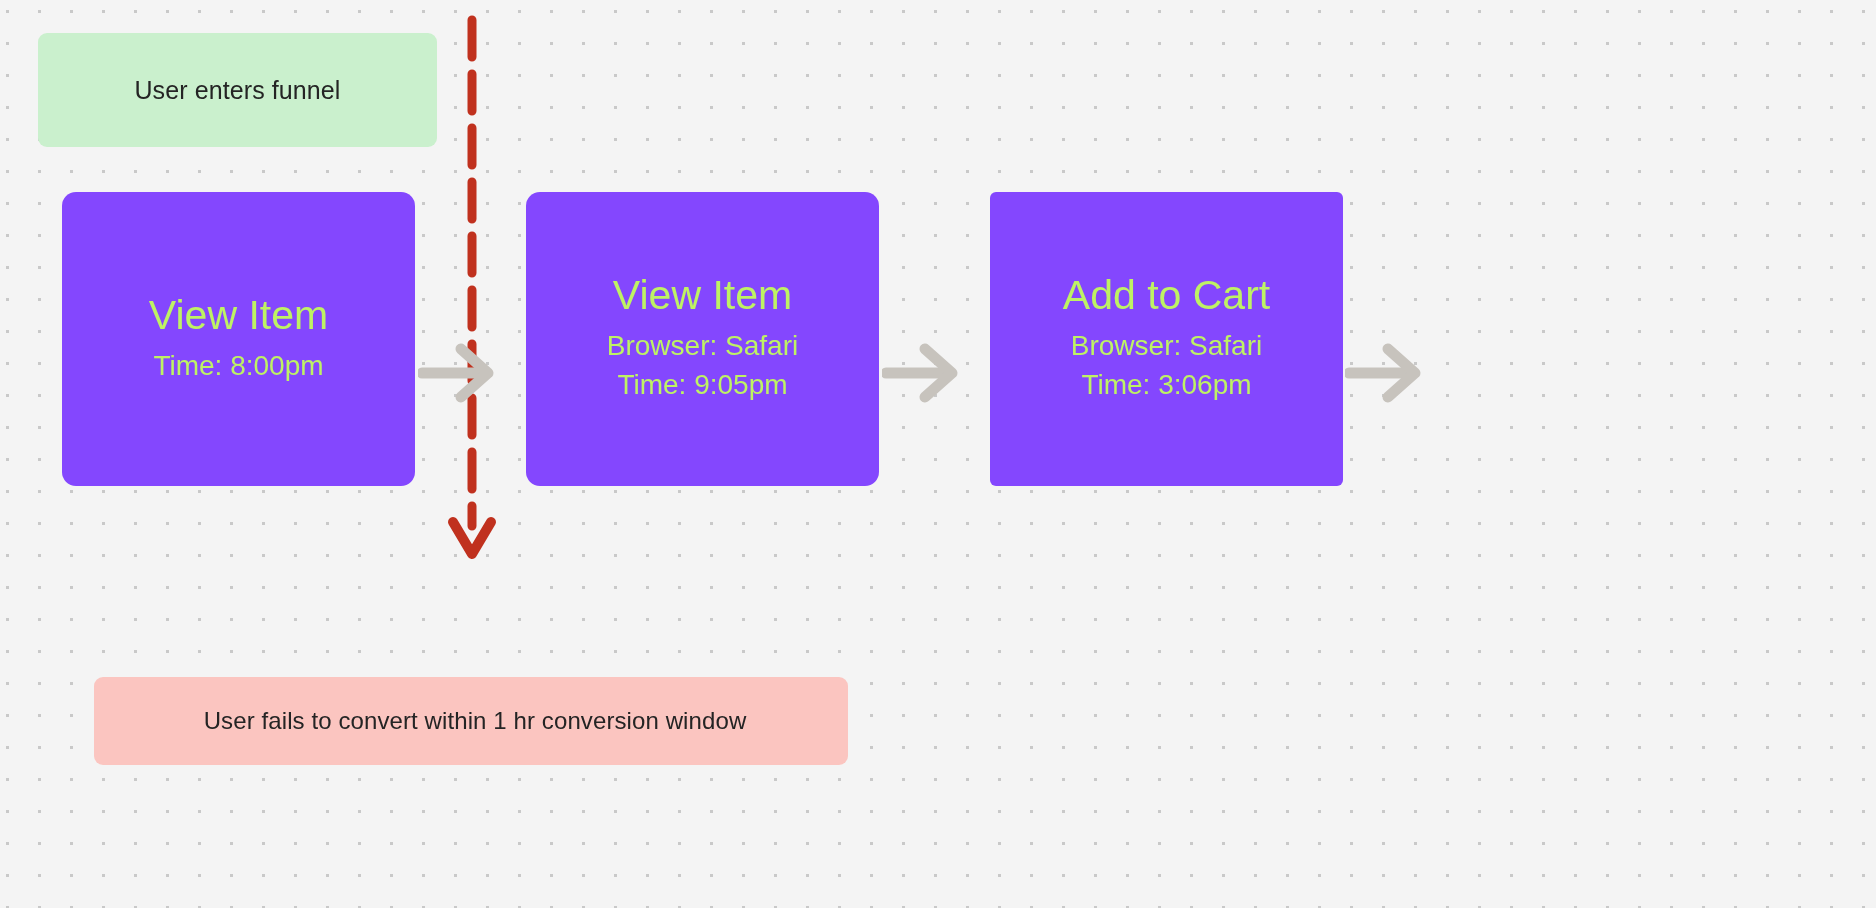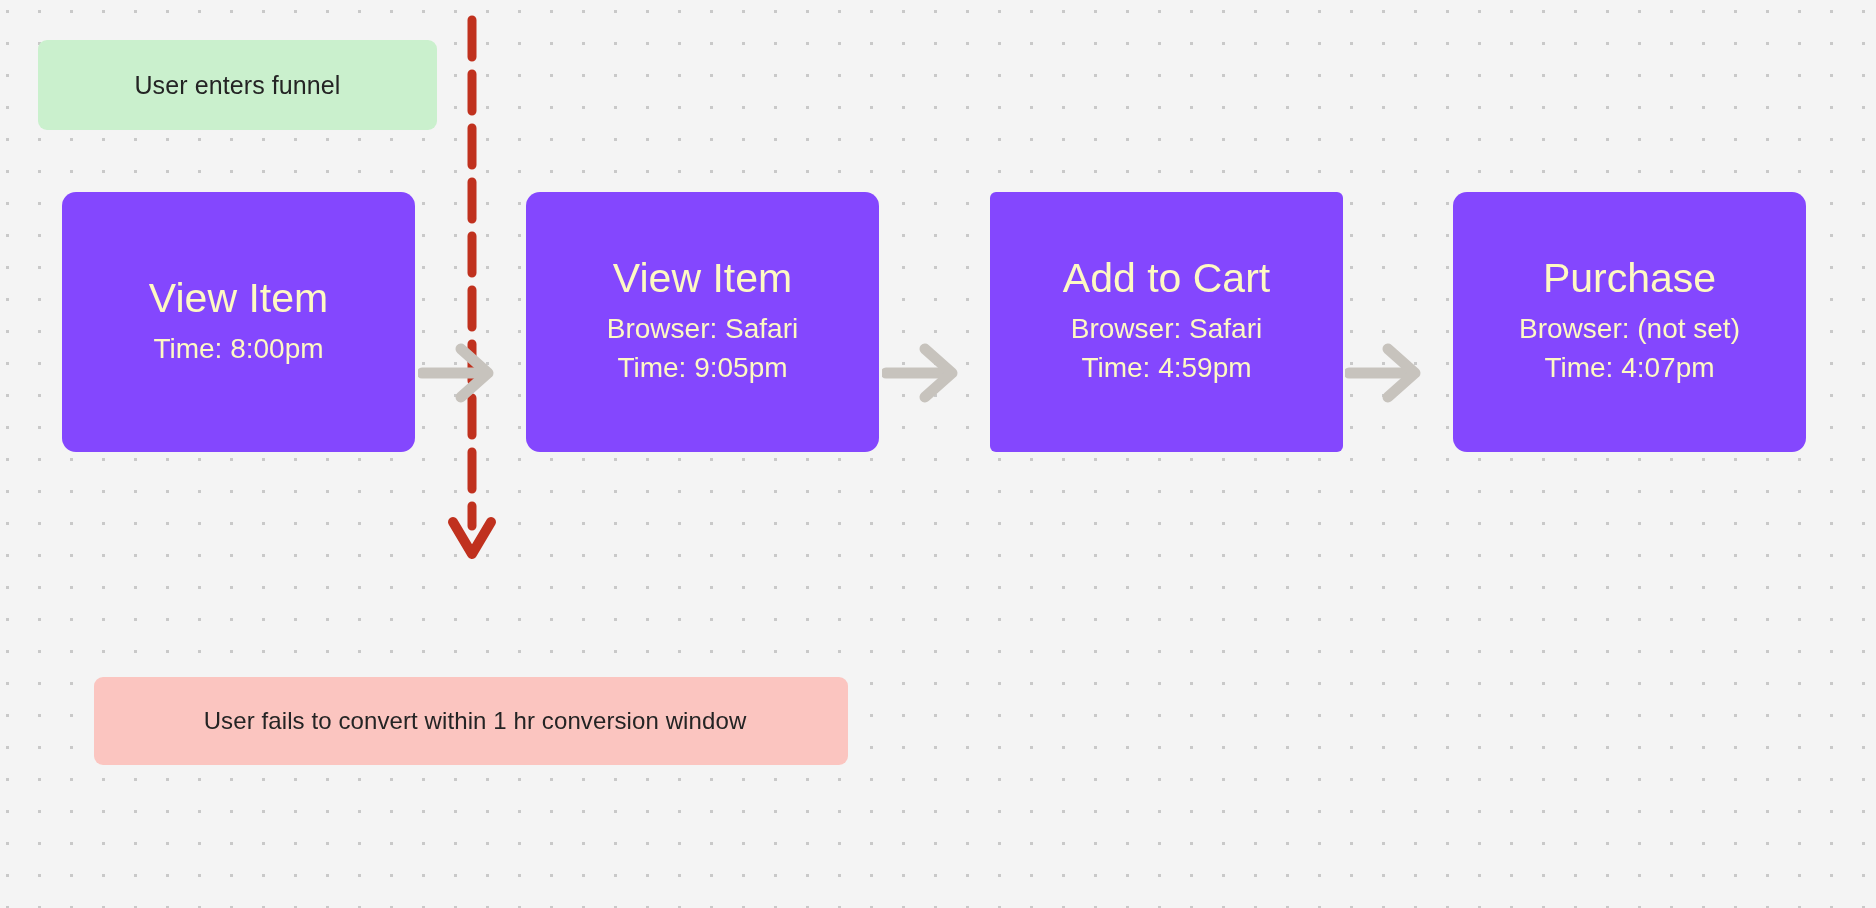--- a/index.html
+++ b/index.html
@@ -33,50 +33,50 @@
     border-radius: 9px;
     color: #242424;
     font-size: 25px;
     line-height: 1.2;
     letter-spacing: 0.1px;
     white-space: nowrap;
   }
 
   #entry-note {
     left: 38px;
-    top: 40px;
+    top: 33px;
     width: 399px;
-    height: 90px;
+    height: 114px;
     background: #caf0cd;
   }
 
   #fail-note {
     left: 94px;
     top: 677px;
     width: 754px;
     height: 88px;
     background: #fbc5c0;
     font-size: 24px;
     padding-left: 8px;
   }
 
   
   .step-card {
     position: absolute;
     box-sizing: border-box;
     top: 192px;
     width: 353px;
-    height: 260px;
+    height: 294px;
     background: #8447fe;
     border-radius: 14px;
     display: flex;
     flex-direction: column;
     align-items: center;
     justify-content: center;
-    color: #fef9c3;
+    color: #bef264;
     text-align: center;
     padding: 0 6px;
   }
   .step-card .step-title {
     font-size: 41px;
     font-weight: 400;
     line-height: 1.12;
     margin-bottom: 7px;
     white-space: nowrap;
   }
@@ -149,33 +149,28 @@
   <div class="flow-arrow" id="arrow-1">
     <svg width="80" height="70" viewBox="0 0 80 70">
       <line x1="4" y1="35" x2="62" y2="35" stroke="#c7c3bd" stroke-width="11" stroke-linecap="round"></line>
       <polyline points="43,11 70,35 43,59" fill="none" stroke="#c7c3bd" stroke-width="11" stroke-linecap="round" stroke-linejoin="round"></polyline>
     </svg>
   </div>
 
   <div class="step-card" id="step-2">
     <div class="step-title">Add to Cart</div>
     <div class="step-meta">Browser: Safari</div>
-    <div class="step-meta">Time: 4:59pm</div>
+    <div class="step-meta">Time: 3:06pm</div>
   </div>
 
   <div class="flow-arrow" id="arrow-2">
     <svg width="80" height="70" viewBox="0 0 80 70">
       <line x1="4" y1="35" x2="62" y2="35" stroke="#c7c3bd" stroke-width="11" stroke-linecap="round"></line>
       <polyline points="43,11 70,35 43,59" fill="none" stroke="#c7c3bd" stroke-width="11" stroke-linecap="round" stroke-linejoin="round"></polyline>
     </svg>
   </div>
 
-  <div class="step-card" id="step-3">
-    <div class="step-title">Purchase</div>
-    <div class="step-meta">Browser: (not set)</div>
-    <div class="step-meta">Time: 4:07pm</div>
-  </div>
 
   <div class="note-box" id="fail-note">
     <span>User fails to convert within 1 hr conversion window</span>
   </div>
 
 </div>
 
 </body></html>

